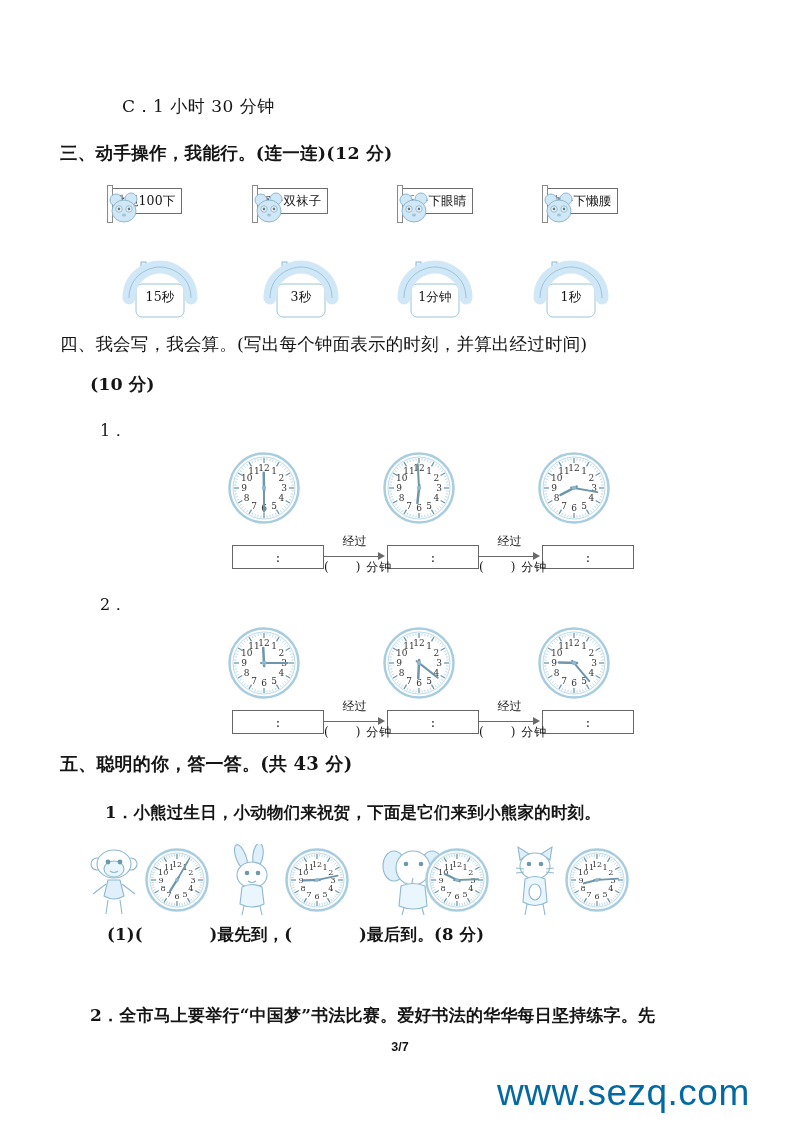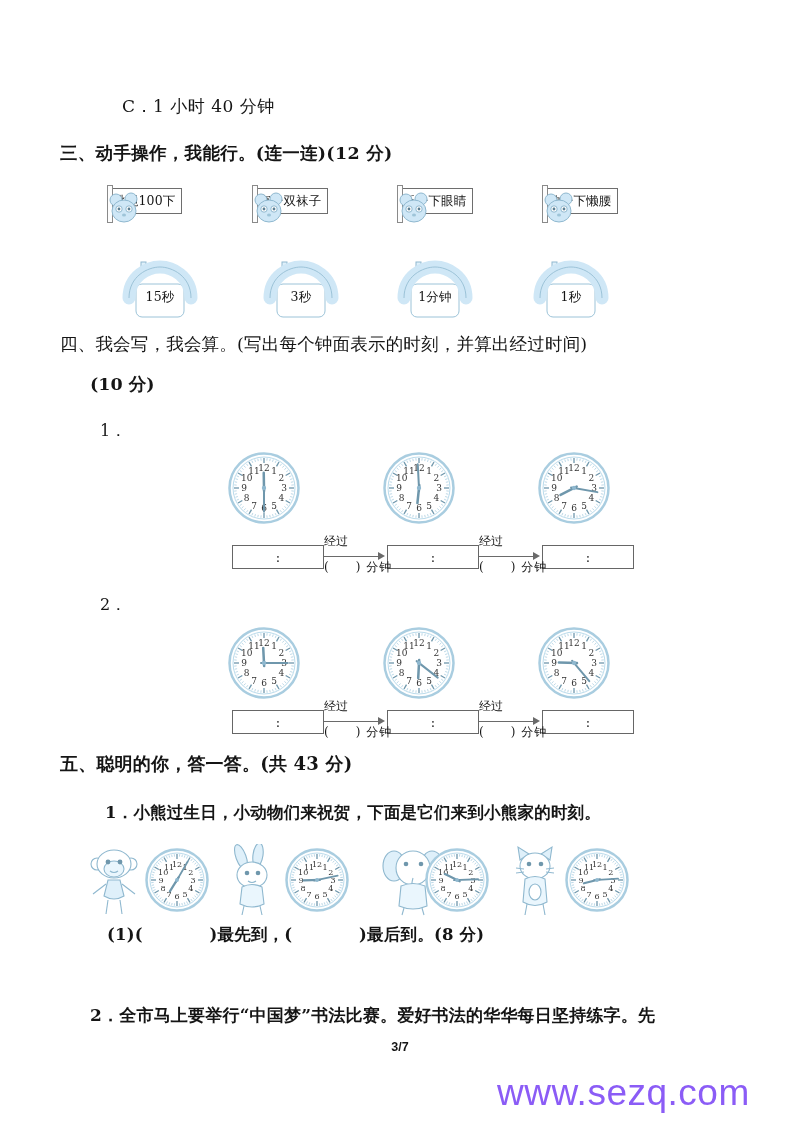--- a/index.html
+++ b/index.html
@@ -47,21 +47,21 @@
     font-size: 12.5px;
     font-weight: 700;
     font-family: "Liberation Sans", sans-serif;
   }
 
   .watermark {
     position: absolute;
     left: 497px;
     top: 1072px;
     font-size: 37px;
-    color: #8b5cf6;
+    color: #0369a1;
     font-family: "Liberation Sans", sans-serif;
     letter-spacing: .5px;
     white-space: nowrap;
   }
 
   
   .sign-row { position: absolute; left: 0; top: 185px; width: 800px; height: 56px; }
   .sign-item { position: absolute; top: 0; width: 150px; height: 56px; }
   .sign-board {
     position: absolute;
@@ -126,21 +126,21 @@
     top: 7px;
     width: 0; height: 0;
     border-top: 4px solid transparent;
     border-bottom: 4px solid transparent;
     border-left: 7px solid #6a6a6a;
   }
   .flow-arrow .lbl-top {
     position: absolute;
     left: 0; right: 0;
     top: -12px;
-    text-align: left;
+    text-align: center;
     font-size: 12px;
     white-space: nowrap;
   }
   .flow-arrow .lbl-bot {
     position: absolute;
     left: 0; right: 0;
     top: 14px;
     text-align: left;
     font-size: 12px;
     white-space: nowrap;
@@ -149,21 +149,21 @@
 
   
   .animal-row { position: absolute; left: 0; top: 840px; width: 800px; height: 82px; }
   .animal-item { position: absolute; top: 0; }
 </style>
 </head>
 <body>
 
 <div class="page">
 
-  <div class="txt opt-c">C．1 小时 40 分钟</div>
+  <div class="txt opt-c">C．1 小时 30 分钟</div>
 
   <div class="txt sec3-head">三、动手操作，我能行。(连一连)(12 分)</div>
 
   <div class="sign-row">
 
     <div class="sign-item" style="left:107px">
       <div class="sign-board">跳绳100下</div>
       <div class="sign-post"></div>
       <svg width="34" height="36" viewBox="0 0 34 36" style="position:absolute;left:0;top:5px">
         <g fill="#cfe7f6" stroke="#8fb8cf" stroke-width="1">

